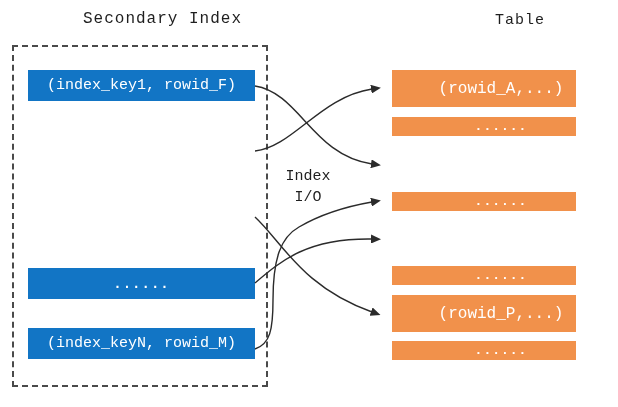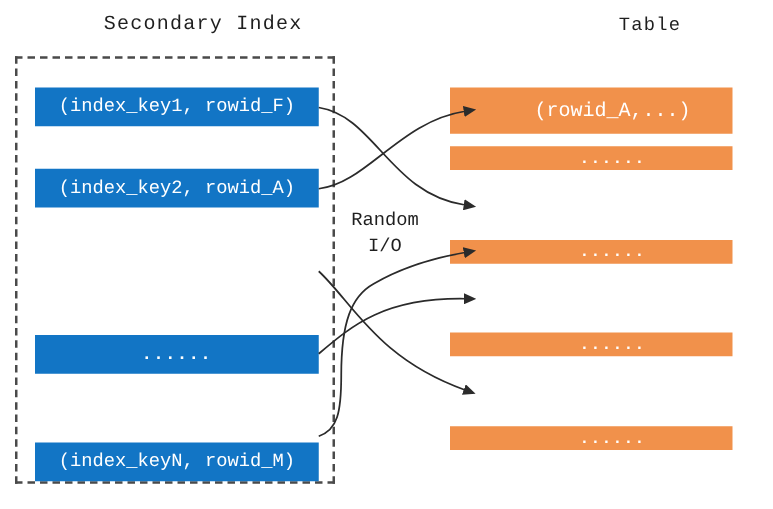--- a/index.html
+++ b/index.html
@@ -16,21 +16,21 @@
   .si-container{
     position:absolute;left:12px;top:45px;width:256px;height:342px;
     border:2px dashed #4a4a4a;box-sizing:border-box;background:transparent;
   }
   .row{
     position:absolute;box-sizing:border-box;color:#ffffff;
     display:flex;align-items:center;justify-content:center;
     white-space:nowrap;
   }
   .si-row{left:28px;width:227px;height:31px;background:#1275c5;font-size:15px;}
-  .t-row{left:360px;width:226px;background:#f1914b;font-size:16px;padding-left:34px;}
+  .t-row{left:392px;width:184px;background:#f1914b;font-size:16px;padding-left:34px;}
   .t-row.big{height:37px;}
   .t-row.small{height:19px;font-size:13px;font-weight:bold;letter-spacing:1px;}
   .si-row.dots{font-size:14px;font-weight:bold;letter-spacing:1px;}
   .io-label{
     position:absolute;left:268px;top:166px;width:80px;color:#1f1f1f;
     font-size:15px;text-align:center;line-height:21px;white-space:pre-line;
   }
   svg.arrows{position:absolute;left:0;top:0;width:618px;height:407px;pointer-events:none;}
   svg.arrows path.link{fill:none;stroke:#2b2b2b;stroke-width:1.4px;}
 </style>
@@ -38,31 +38,31 @@
 <body>
 
 <div class="stage">
 
   <div class="title si-title">Secondary Index</div>
   <div class="title tbl-title">Table</div>
 
   <div class="si-container"></div>
 
   <div class="row si-row" style="top:70px">(index_key1, rowid_F)</div>
-  <div class="row si-row" style="top:135px">(index_key2, rowid_A)</div>
   <div class="row si-row dots" style="top:268px">......</div>
-  <div class="row si-row" style="top:354px">(index_keyN, rowid_M)</div>
+  <div class="row si-row" style="top:328px">(index_keyN, rowid_M)</div>
 
   <div class="row t-row big" style="top:70px">(rowid_A,...)</div>
   <div class="row t-row small" style="top:117px">......</div>
   <div class="row t-row small" style="top:192px">......</div>
   <div class="row t-row small" style="top:266px">......</div>
+  <div class="row t-row big" style="top:295px">(rowid_P,...)</div>
   <div class="row t-row small" style="top:341px">......</div>
 
-  <div class="io-label">Random
+  <div class="io-label">Index
 I/O</div>
 
   <svg class="arrows" viewBox="0 0 618 407" xmlns="http://www.w3.org/2000/svg">
     <defs>
       <marker id="ah" markerUnits="userSpaceOnUse" markerWidth="10" markerHeight="9" viewBox="0 0 10 9" refX="1" refY="4.5" orient="auto">
         <path d="M0,0 L10,4.5 L0,9 Z" fill="#2b2b2b"></path>
       </marker>
     </defs>
     <path class="link" d="M 255 86 C 300 93, 312 155, 372 164" marker-end="url(#ah)"></path>
     <path class="link" d="M 255 151 C 293 147, 320 97, 372 89" marker-end="url(#ah)"></path>

